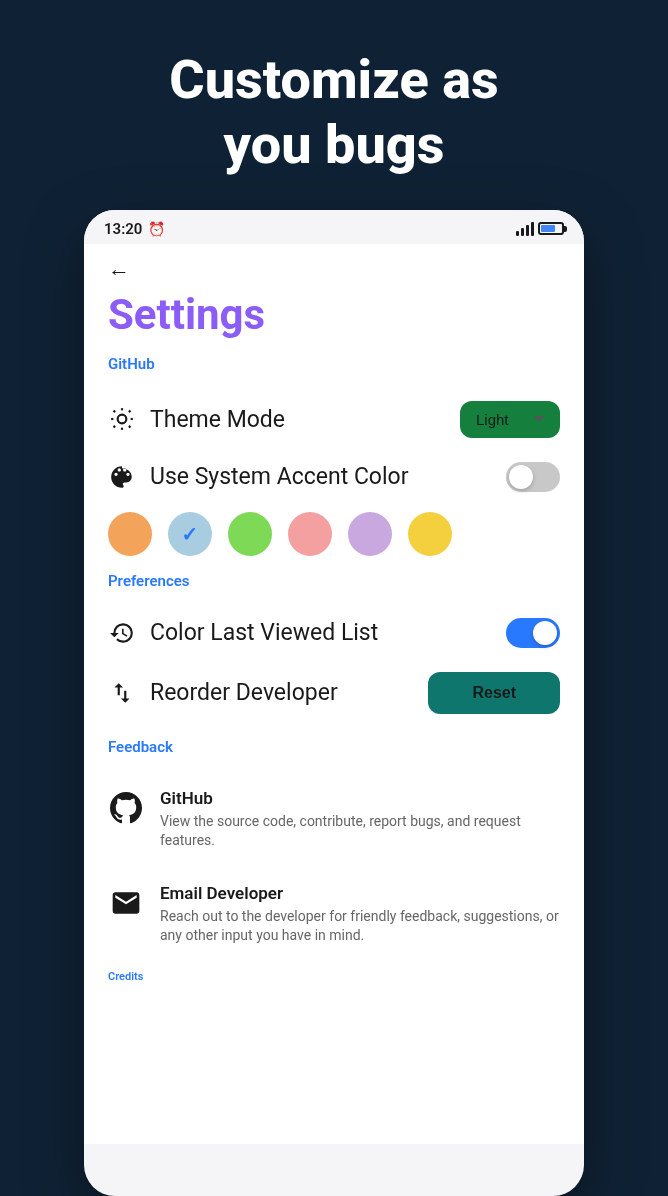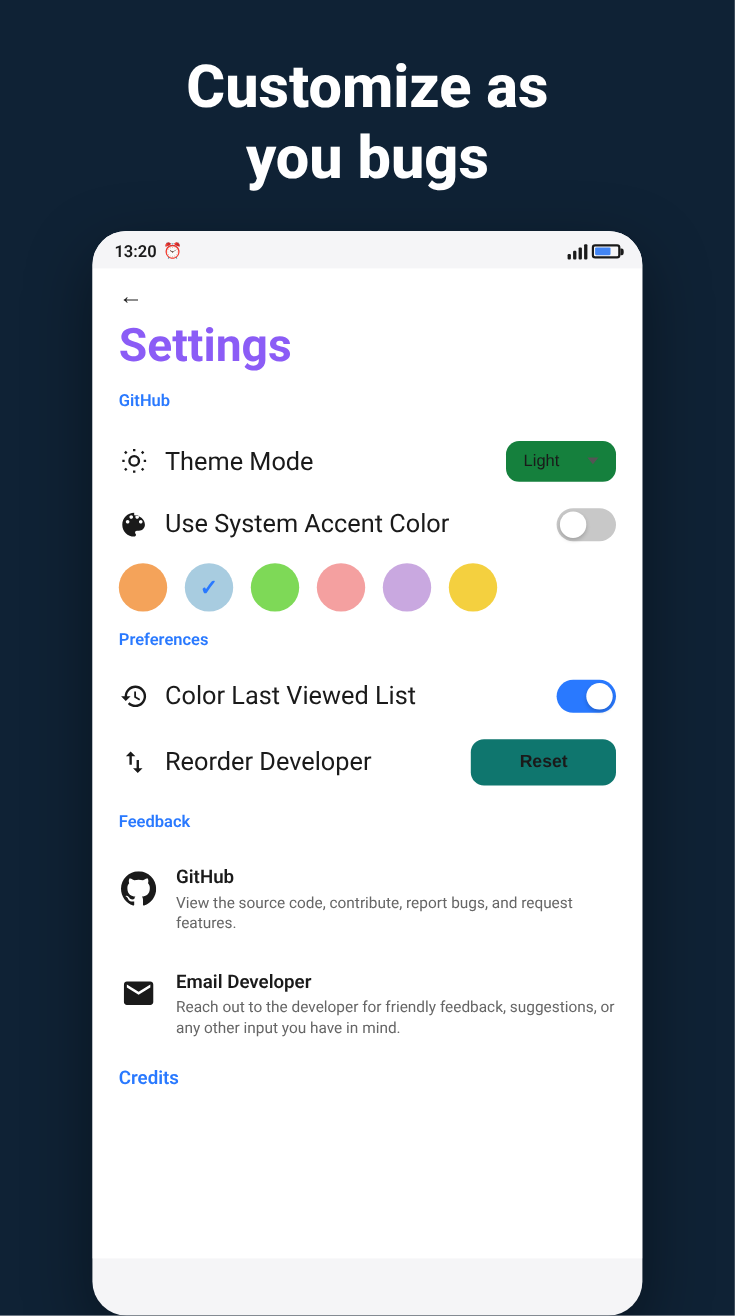--- a/index.html
+++ b/index.html
@@ -282,21 +282,21 @@
       margin-bottom: 4px;
     }
 
     .feedback-desc {
       font-size: 14px;
       color: #666;
       line-height: 1.4;
     }
 
     .credits-label {
-      font-size: 17px;
+      font-size: 11px;
       font-weight: 600;
       color: #2979ff;
       margin-top: 8px;
     }
   </style>
 </head>
 <body>
 
 <div style="width:100%; text-align:center; padding: 0 40px;">
   <div class="hero-text">

